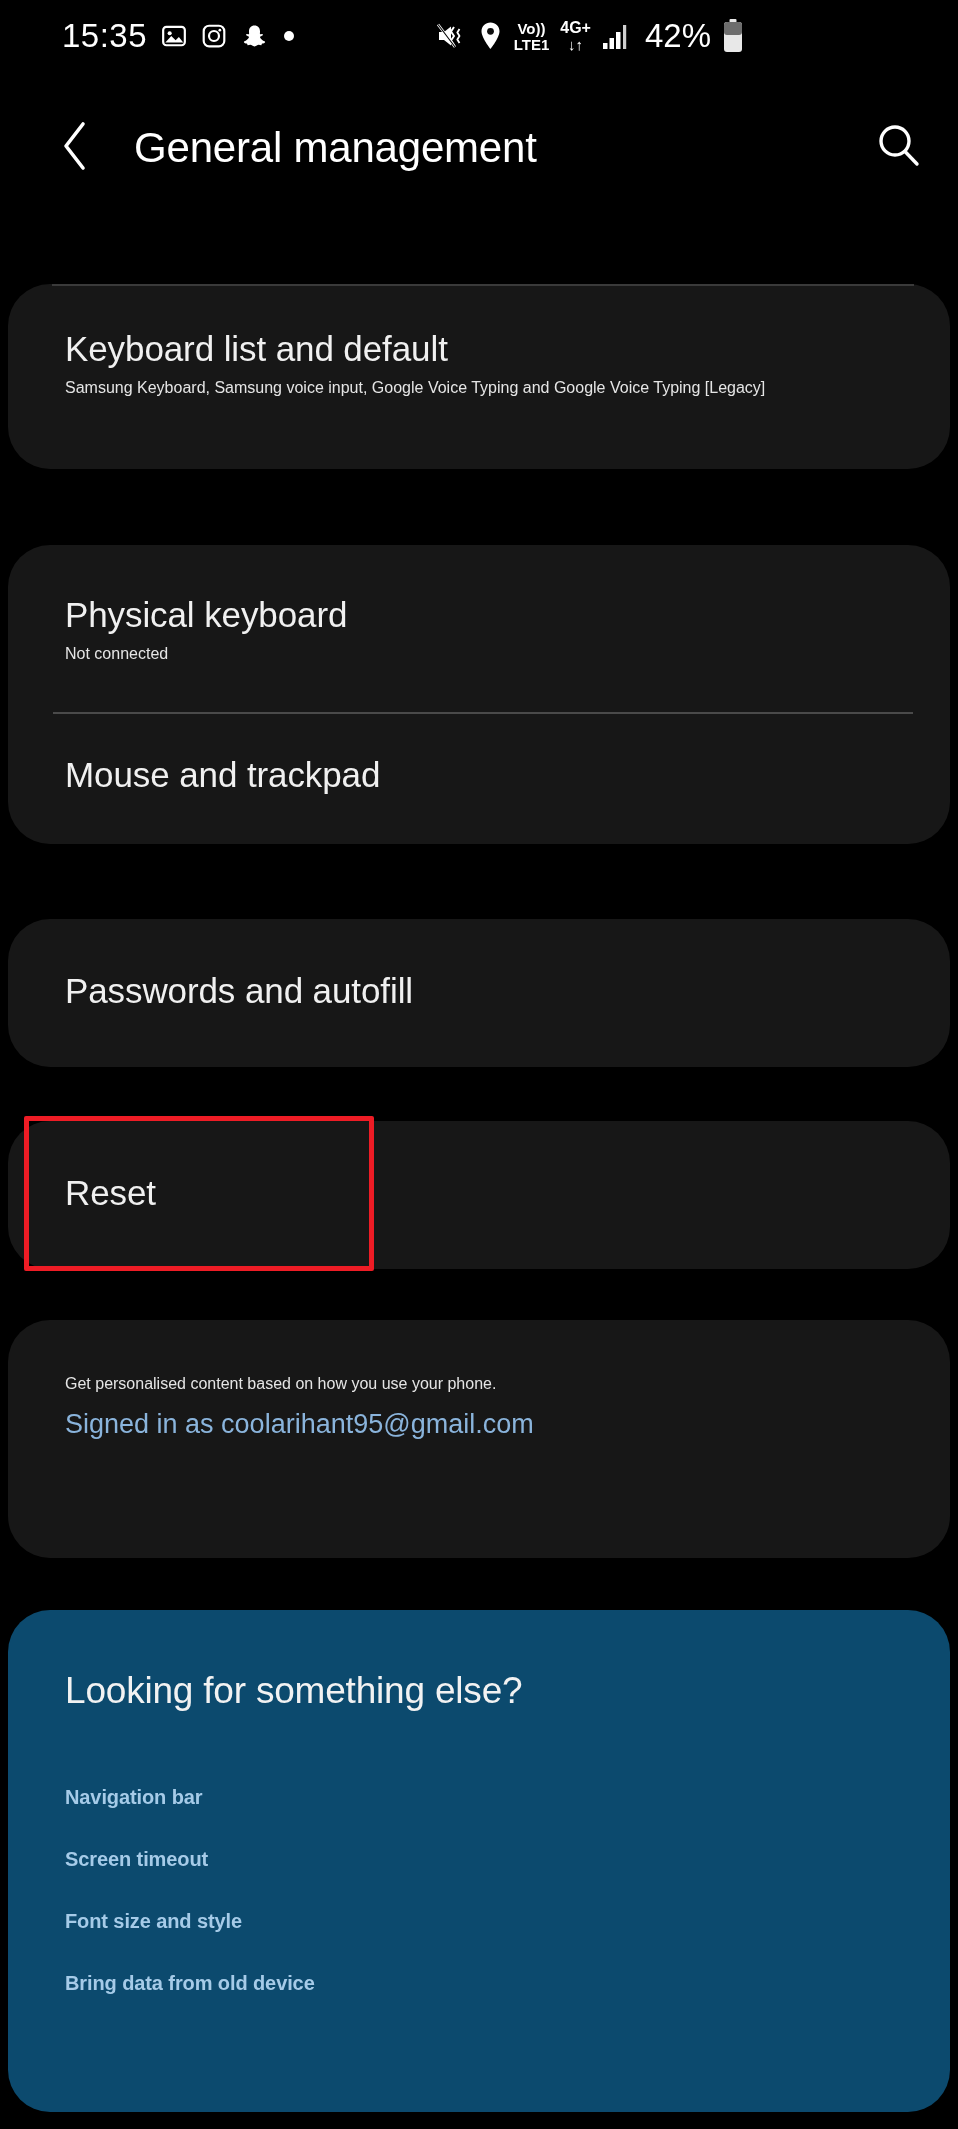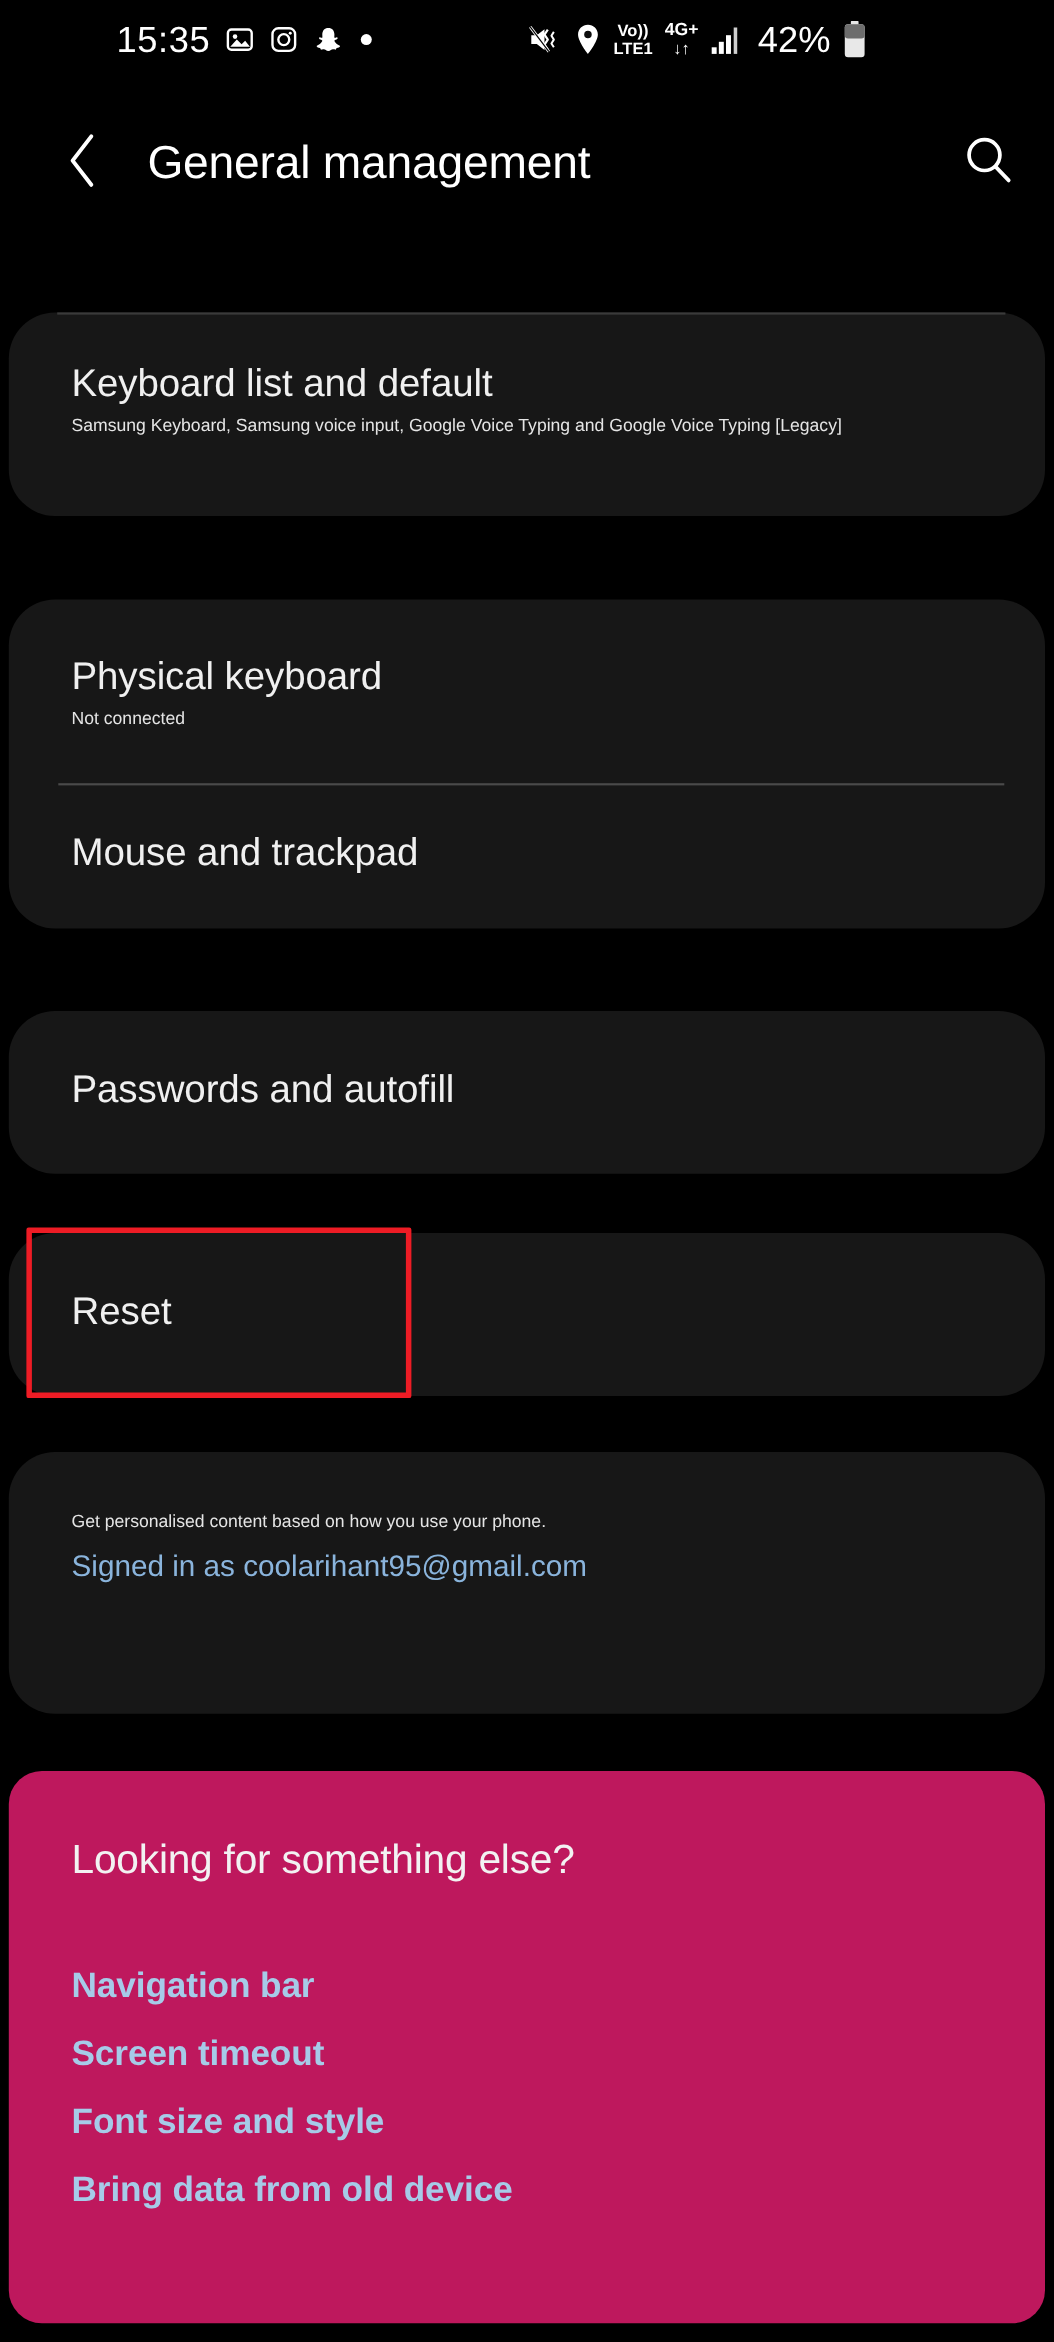--- a/index.html
+++ b/index.html
@@ -14,21 +14,20 @@
 
   
   .statusbar {
     position: absolute;
     top: 0; left: 0;
     width: 772px; height: 72px;
     display: flex;
     align-items: center;
     padding: 0 28px 0 62px;
     color: #ffffff;
-    margin-left: 44px;
   }
   .sb-left { display: flex; align-items: center; gap: 14px; }
   .sb-clock { font-size: 33px; letter-spacing: 0.5px; font-weight: 400; }
   .sb-right { margin-left: auto; display: flex; align-items: center; gap: 11px; }
   .sb-icon { display: inline-flex; align-items: center; justify-content: center; }
   .sb-battery-text { font-size: 33px; font-weight: 400; letter-spacing: 0px; margin-left: 2px; }
   .volte {
     display: flex; flex-direction: column;
     align-items: center; justify-content: center;
     line-height: 1; color: #fff;
@@ -70,21 +69,21 @@
 
   
   .content { position: absolute; top: 0; left: 0; width: 958px; height: 2129px; }
   .card {
     position: absolute;
     left: 8px;
     width: 942px;
     background: #171717;
     border-radius: 42px;
   }
-  .card.blue { background: #be185d; border-radius: 30px; }
+  .card.blue { background: #0c4a6e; }
 
   .top-divider {
     position: absolute;
     top: 0px; left: 44px;
     width: 862px; height: 2px;
     background: #3a3a3a;
   }
   .inner-divider {
     position: absolute;
     left: 45px;
@@ -119,21 +118,21 @@
     position: absolute;
     left: 57px;
     font-size: 37px;
     color: #f2f2f2;
     font-weight: 400;
     letter-spacing: -0.2px;
   }
   .quick-link {
     position: absolute;
     left: 57px;
-    font-size: 32px;
+    font-size: 20px;
     color: #a6cbe8;
     font-weight: 700;
     letter-spacing: -0.1px;
   }
 
   
   .highlight-box {
     position: absolute;
     border: 5px solid #ee1c25;
     border-radius: 2px;

